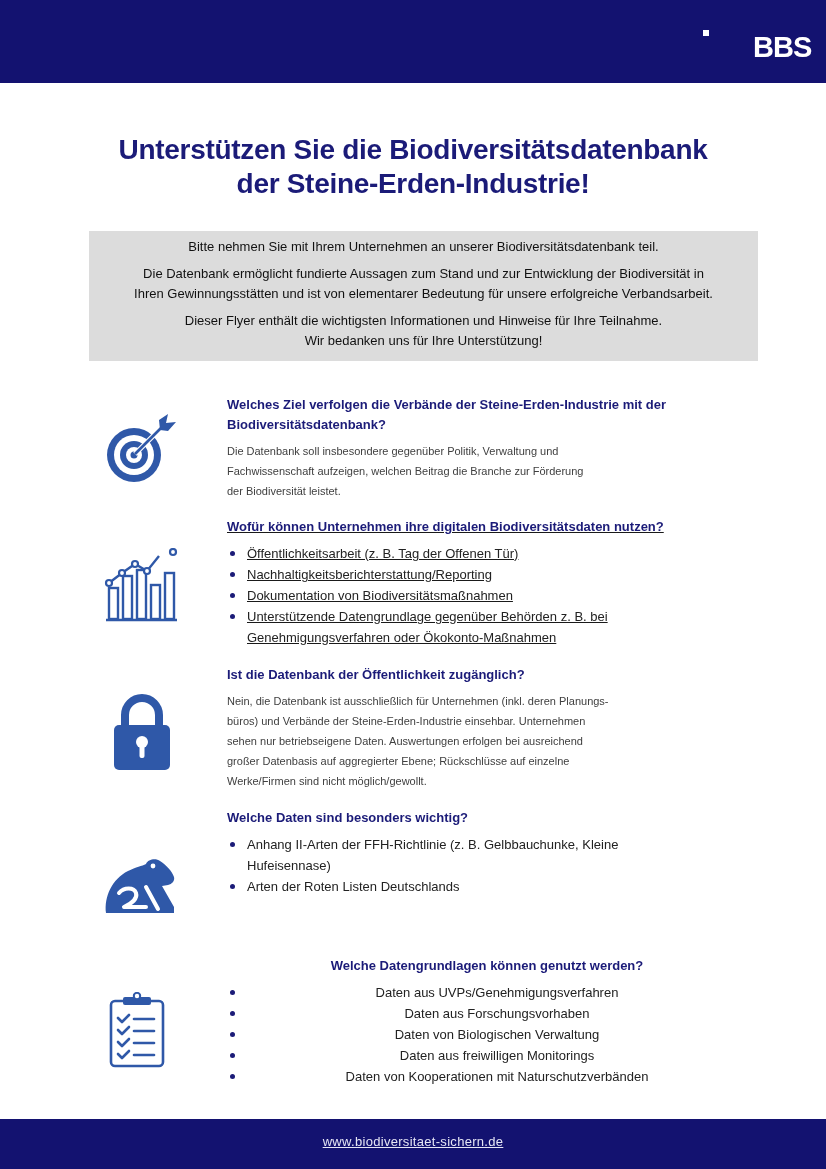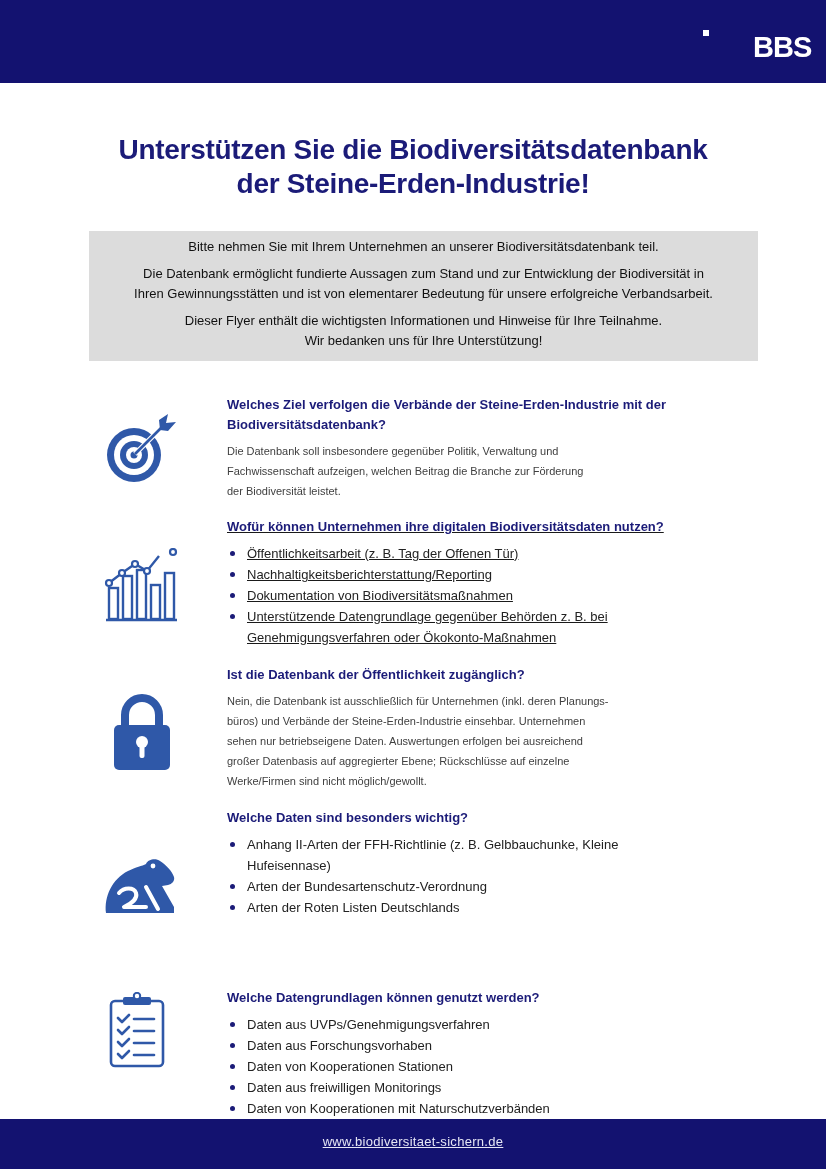--- a/index.html
+++ b/index.html
@@ -126,46 +126,45 @@
 <svg class="icon" style="left:104px; top:857px;" width="72" height="58" viewBox="0 0 72 58">
   <path d="M2,56 C0,40 8,22 24,14 C32,10 38,9 42,7 C44,2 52,1 56,4 C62,8 68,14 70,20 C71,24 68,27 64,28 L58,29 L70,50 L70,56 Z" fill="#2f58a8"></path>
   <circle cx="49" cy="9" r="2.4" fill="#fff"></circle>
   <path d="M15,36 C20,30 30,30 32,36 C34,42 28,46 20,50 L42,50" fill="none" stroke="#fff" stroke-width="4" stroke-linecap="round" stroke-linejoin="round"></path>
   <path d="M42,30 L54,52" fill="none" stroke="#fff" stroke-width="4" stroke-linecap="round"></path>
 </svg>
 <div class="section" style="top:808px;">
   <h2>Welche Daten sind besonders wichtig?</h2>
   <ul>
     <li><span>Anhang II-Arten der FFH-Richtlinie (z. B. Gelbbauchunke, Kleine</span><br><span>Hufeisennase)</span></li>
-    <li>Arten der Bundesartenschutz-Verordnung</li>
     <li>Arten der Roten Listen Deutschlands</li>
   </ul>
 </div>
 
 <svg class="icon" style="left:108px; top:992px;" width="60" height="78" viewBox="0 0 60 78">
   <rect x="3" y="9" width="52" height="65" rx="4" fill="none" stroke="#2f58a8" stroke-width="2.6"></rect>
   <rect x="15" y="5" width="28" height="8" rx="2" fill="#2f58a8"></rect>
   <circle cx="29" cy="4" r="3.2" fill="#fff" stroke="#2f58a8" stroke-width="2"></circle>
   <g fill="none" stroke="#2f58a8" stroke-width="2.6" stroke-linecap="round" stroke-linejoin="round">
     <polyline points="10,26 14,30 21,23"></polyline>
       <line x1="26" y1="27" x2="46" y2="27"></line>
     <polyline points="10,38 14,42 21,35"></polyline>
       <line x1="26" y1="39" x2="46" y2="39"></line>
     <polyline points="10,50 14,54 21,47"></polyline>
       <line x1="26" y1="51" x2="46" y2="51"></line>
     <polyline points="10,62 14,66 21,59"></polyline>
       <line x1="26" y1="63" x2="46" y2="63"></line>
   </g>
 </svg>
-<div class="section" style="top:988px;">
+<div class="section" style="top:956px;text-align:center;">
   <h2>Welche Datengrundlagen können genutzt werden?</h2>
   <ul>
     <li>Daten aus UVPs/Genehmigungsverfahren</li>
     <li>Daten aus Forschungsvorhaben</li>
-    <li>Daten von Kooperationen Stationen</li>
+    <li>Daten von Biologischen Verwaltung</li>
     <li>Daten aus freiwilligen Monitorings</li>
     <li>Daten von Kooperationen mit Naturschutzverbänden</li>
   </ul>
 </div>
 
 <div class="footer-bar">
   <div class="footer-url">www.biodiversitaet-sichern.de</div>
 </div>
 
 </body></html>

